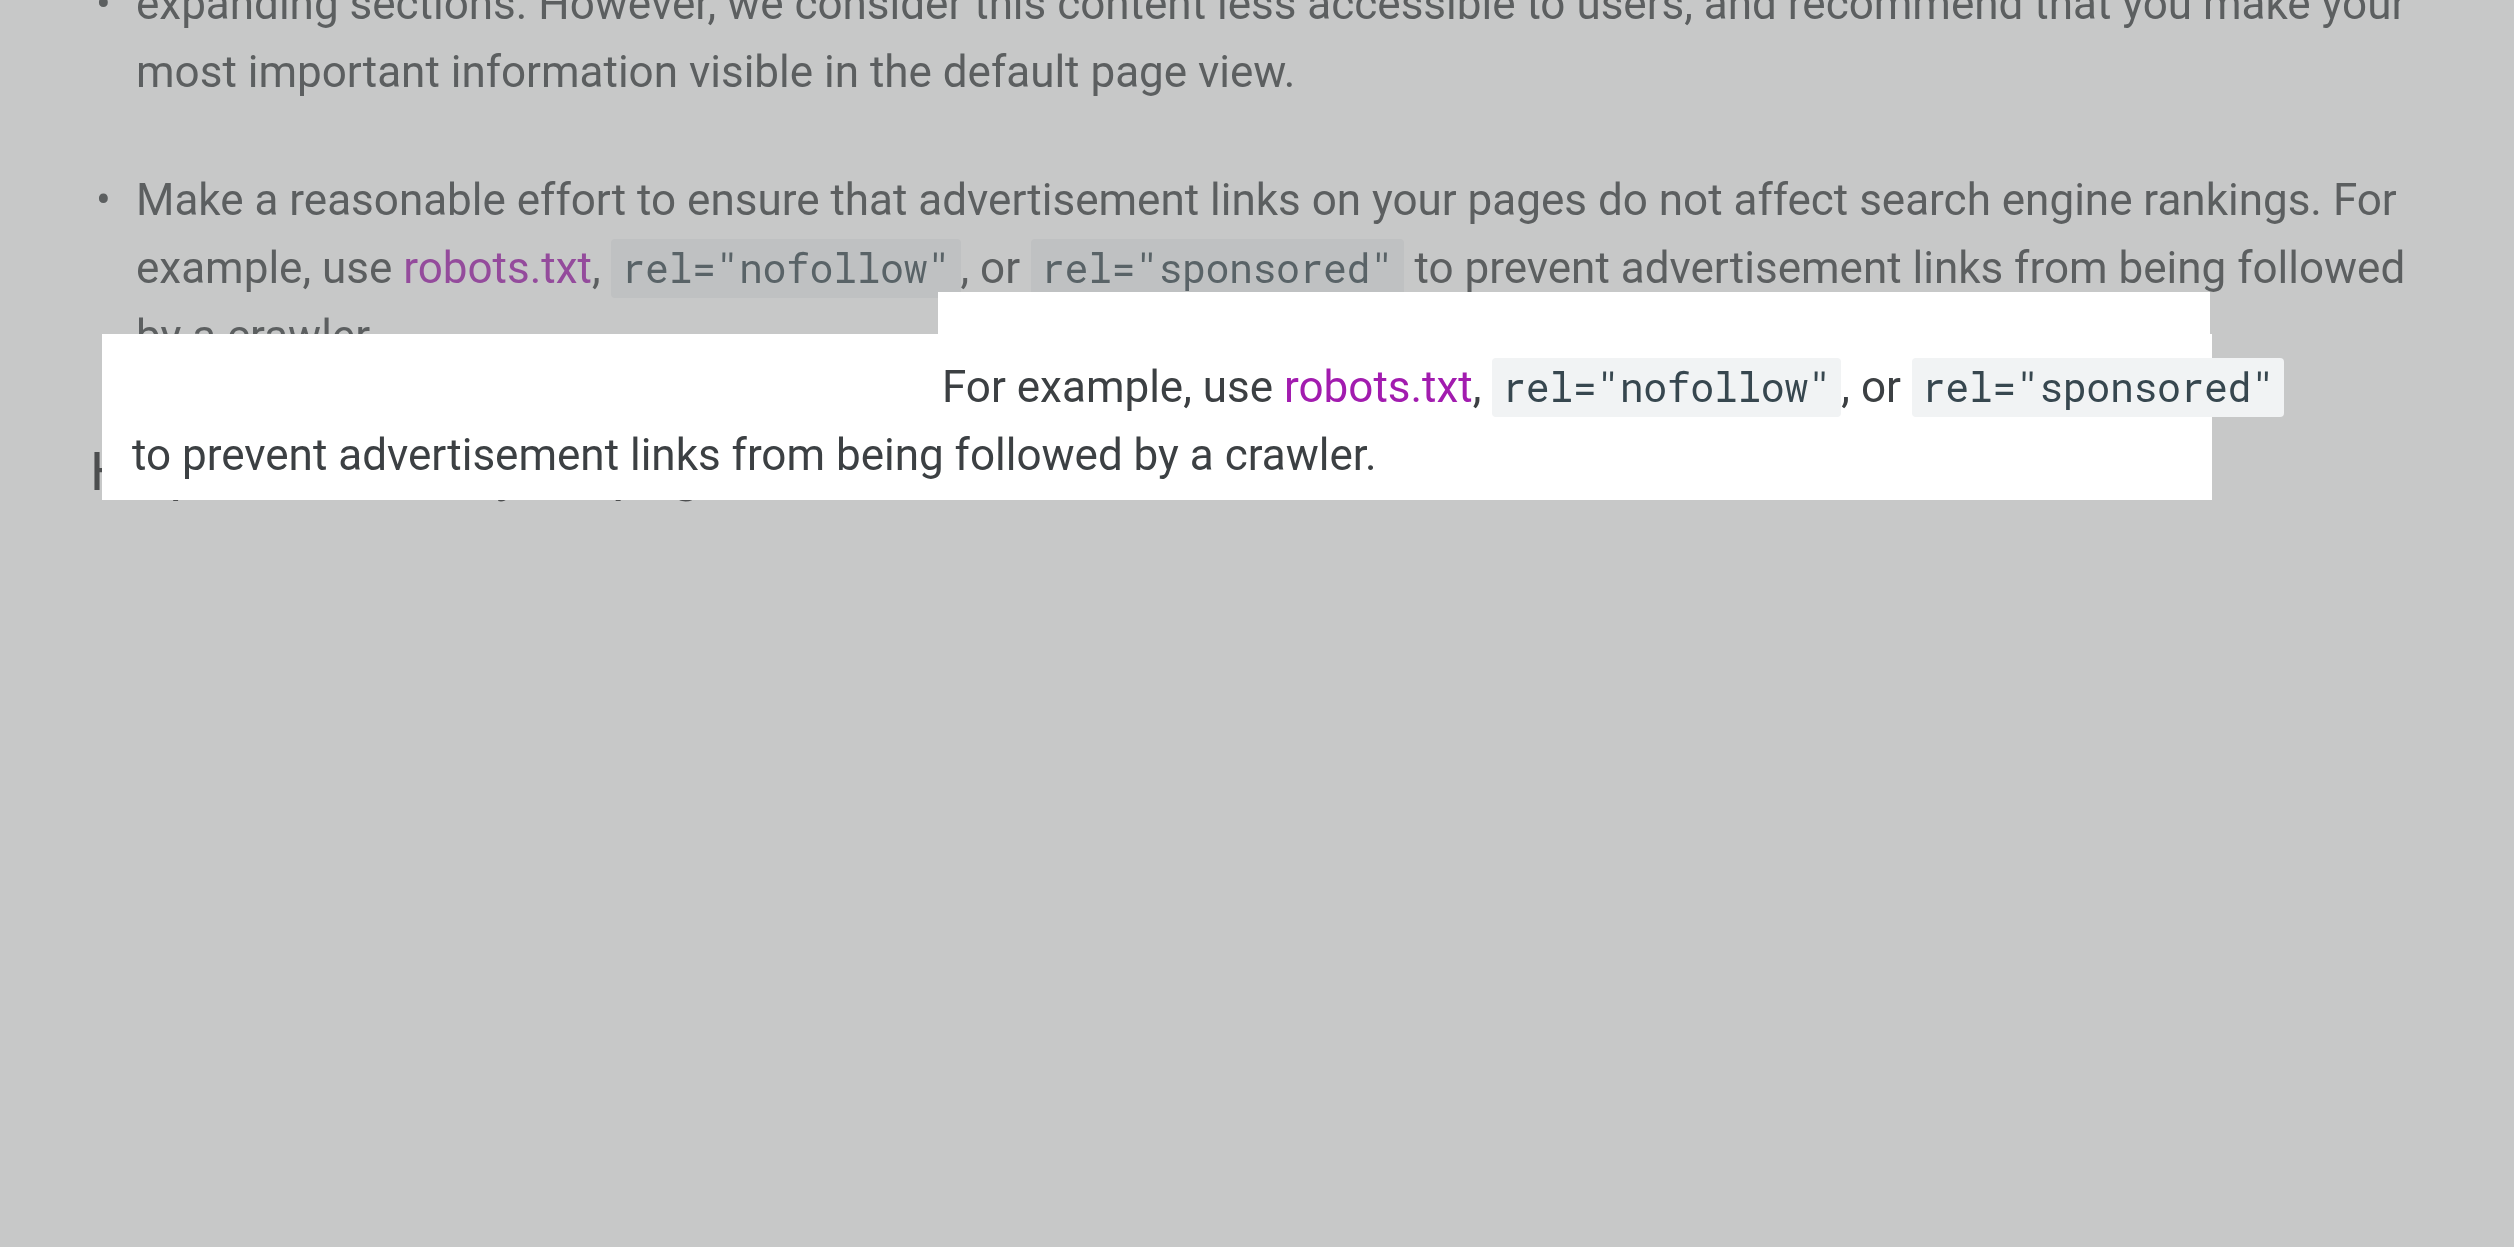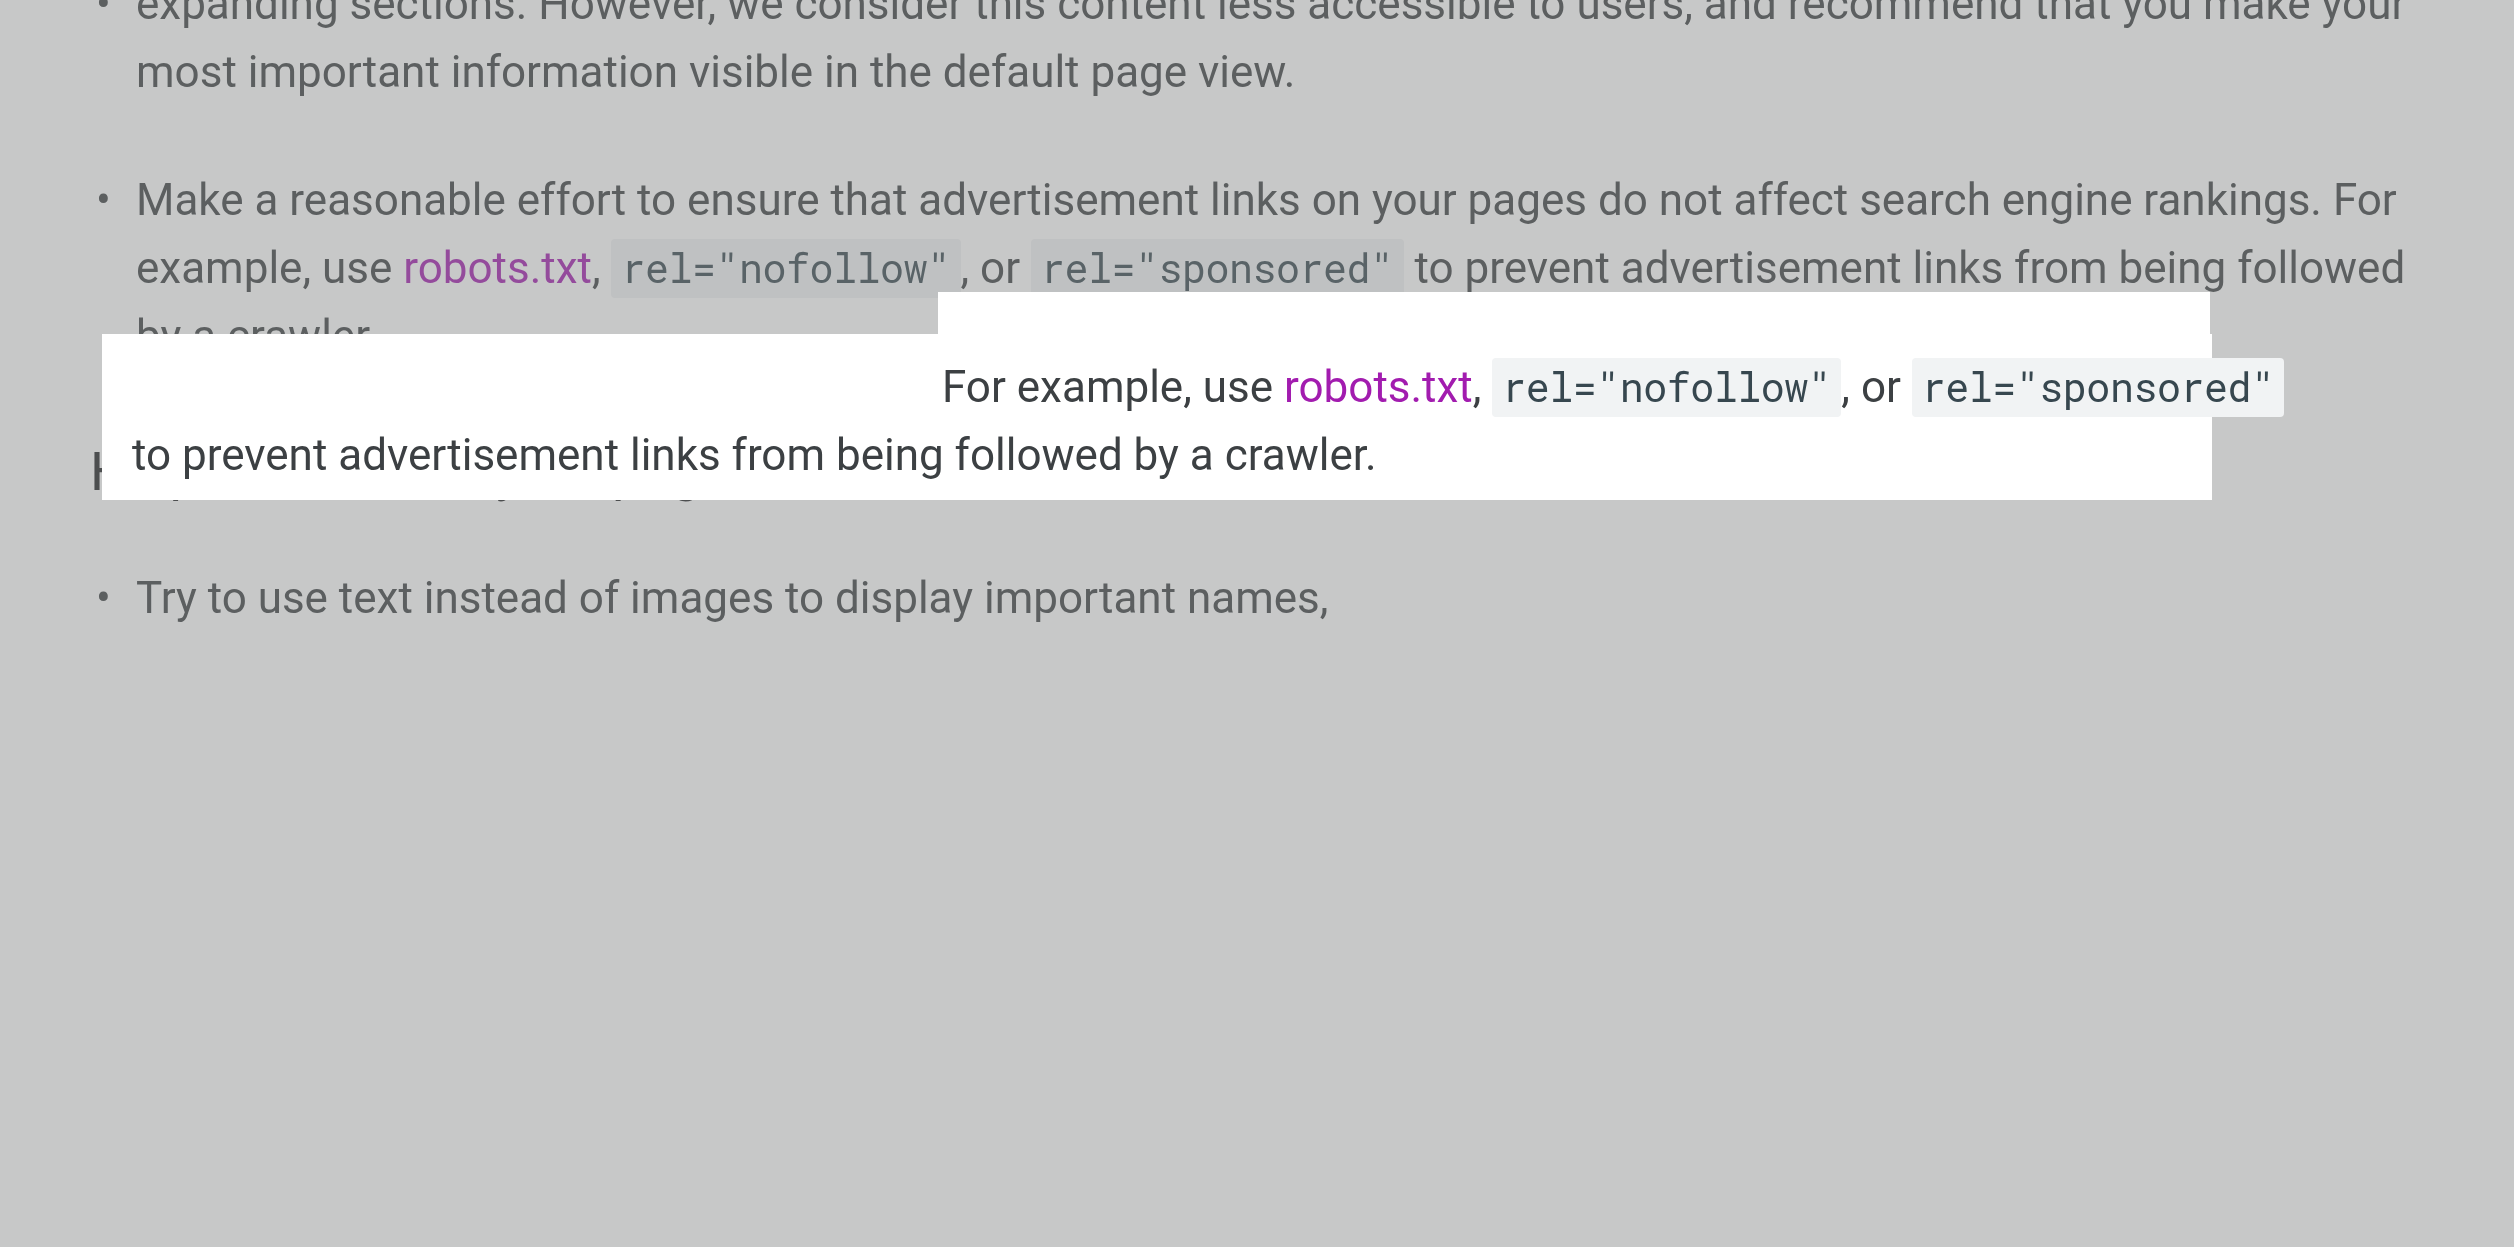--- a/index.html
+++ b/index.html
@@ -114,25 +114,20 @@
       <li class="li-top">
         <span>expanding sections. However, we consider this content less accessible to users, and recommend that you make your most important information visible in the default page view.</span>
       </li>
       <li>
         <span>Make a reasonable effort to ensure that advertisement links on your pages do not affect search engine rankings. </span><span>For example, use </span><a class="link" href="#">robots.txt</a><span>, </span><code class="inline">rel="nofollow"</code><span>, or </span><code class="inline">rel="sponsored"</code><span> to prevent advertisement links from being followed by a crawler.</span>
       </li>
     </ul>
 
     <h2 class="section-heading">Help visitors use your pages</h2>
 
-    <ul class="list">
-      <li>
-        <span>Try to use text instead of images to display important names,</span>
-      </li>
-    </ul>
 
   </div>
 
   <div class="overlay"></div>
 
   <div class="highlight-box hb1"></div>
   <div class="highlight-box hb2"></div>
 
   <div class="highlight-text ht2">
     <span class="ht-line1-lead"></span><span>For example, use </span><a class="link" href="#">robots.txt</a><span>, </span><code class="inline">rel="nofollow"</code><span>, or </span><code class="inline">rel="sponsored"</code><span> to prevent advertisement links from being followed by a crawler.</span>

